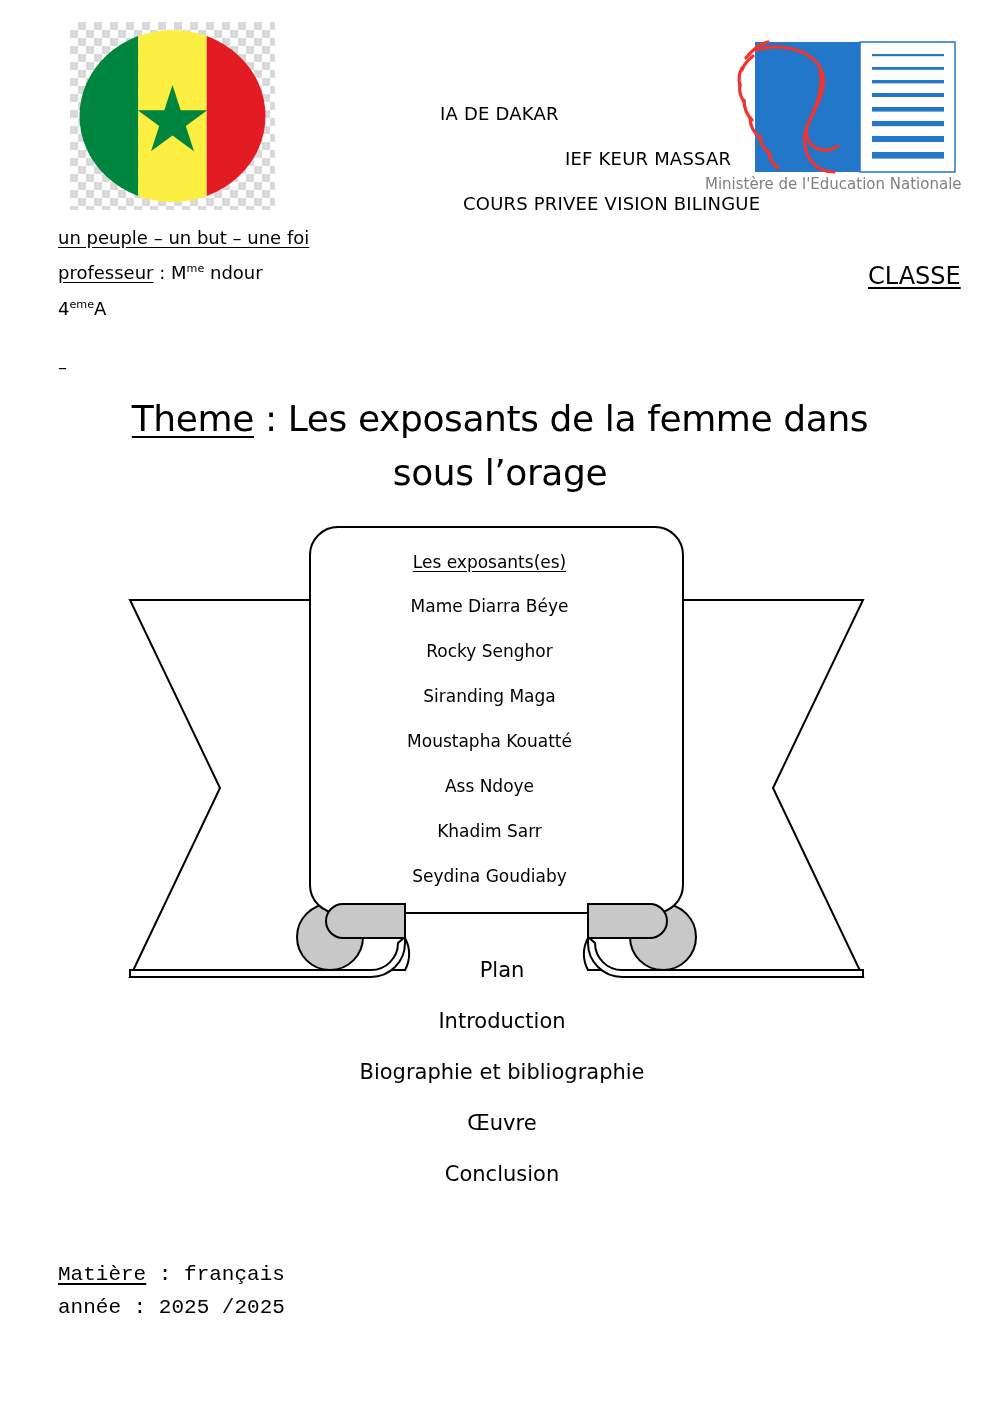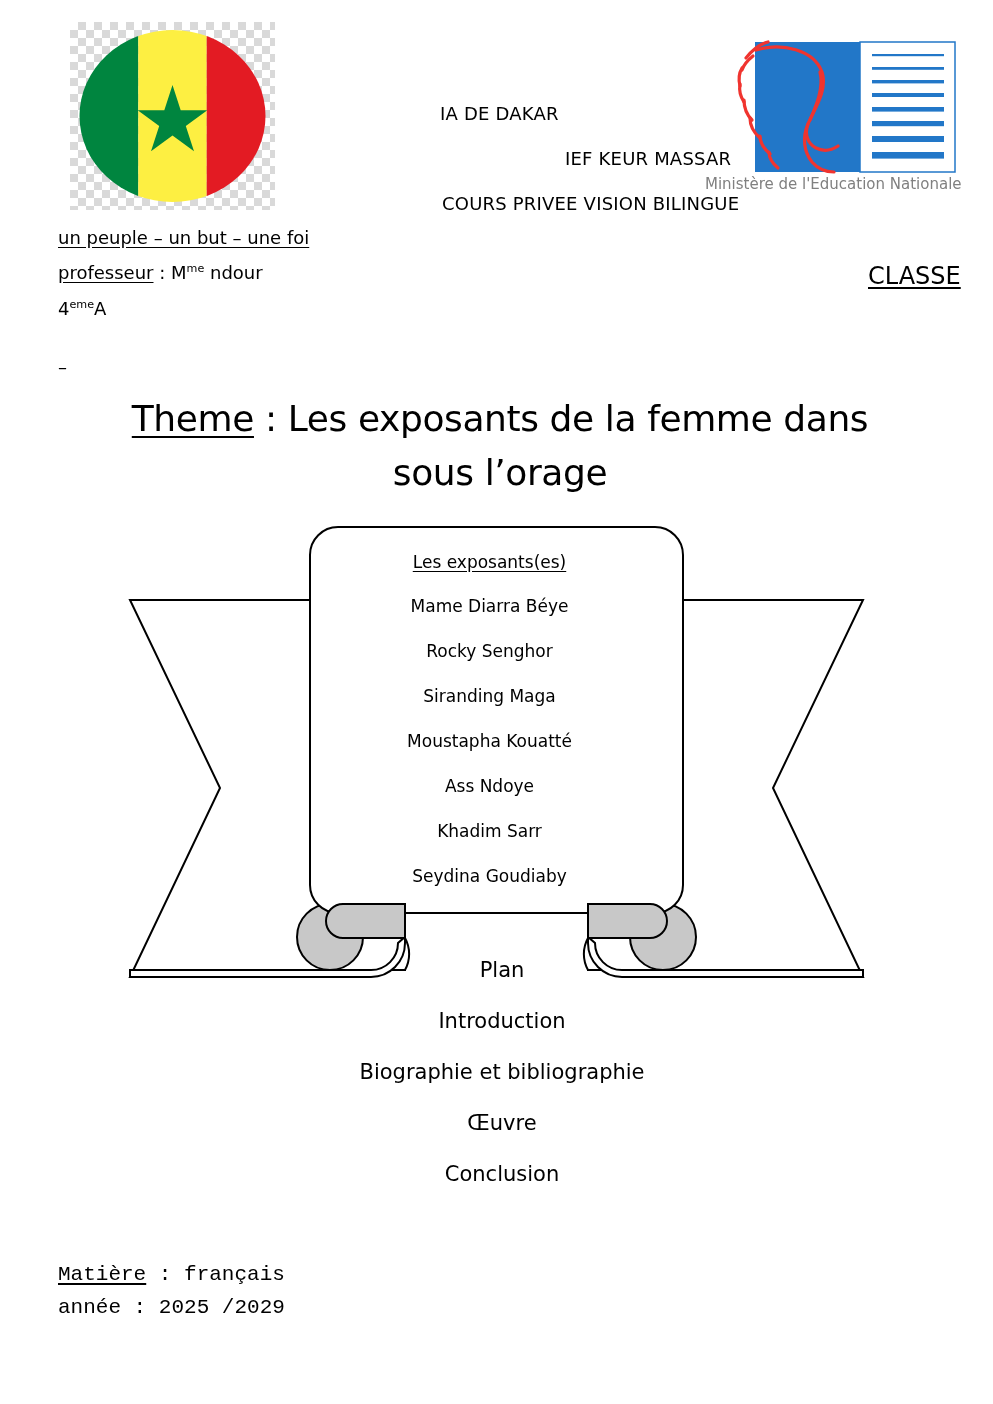--- a/index.html
+++ b/index.html
@@ -63,21 +63,21 @@
   .hdr-line {
     position: absolute;
     font-family: "DejaVu Sans", sans-serif;
     font-size: 18px;
     color: #000;
     white-space: nowrap;
     letter-spacing: 0.2px;
   }
   .hdr-1 { left: 440px; top: 103px; }
   .hdr-2 { left: 565px; top: 148px; }
-  .hdr-3 { left: 442px; top: 193px; }
+  .hdr-3 { left: 463px; top: 193px; }
 
   
   .motto {
     position: absolute;
     left: 58px;
     top: 227px;
     font-size: 18px;
     text-decoration: underline;
     text-underline-offset: 3px;
     white-space: nowrap;
@@ -311,16 +311,16 @@
   <div class="plan">
     <span class="plan-item">Plan</span>
     <span class="plan-item">Introduction</span>
     <span class="plan-item">Biographie et bibliographie</span>
     <span class="plan-item">Œuvre</span>
     <span class="plan-item">Conclusion</span>
   </div>
 
   <div class="footer">
     <span class="f-line"><span class="u">Matière</span><span> : </span><span>français</span></span>
-    <span class="f-line"><span>année</span><span> : </span><span>2025 /2029</span></span>
+    <span class="f-line"><span>année</span><span> : </span><span>2025 /2025</span></span>
   </div>
 
 </div>
 
 </body></html>

